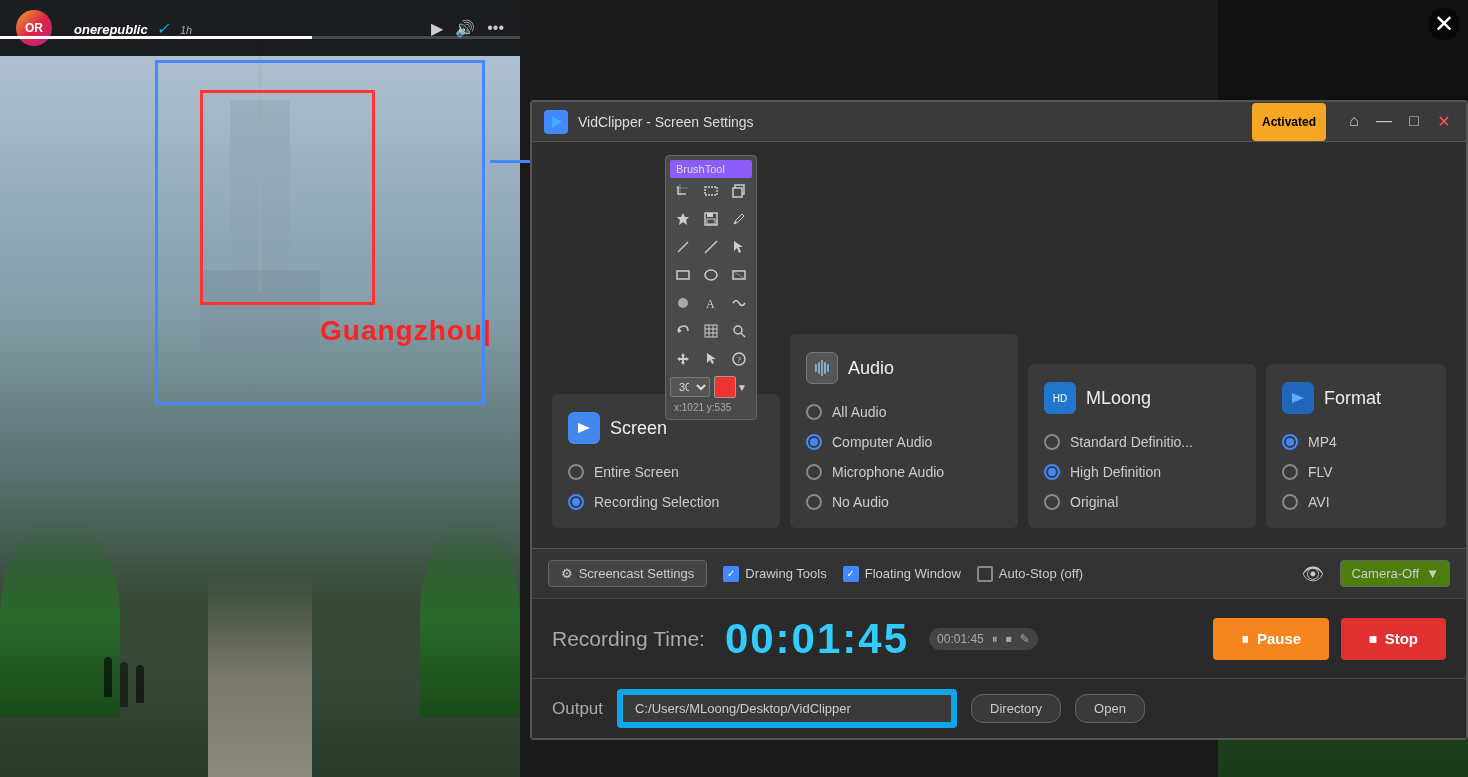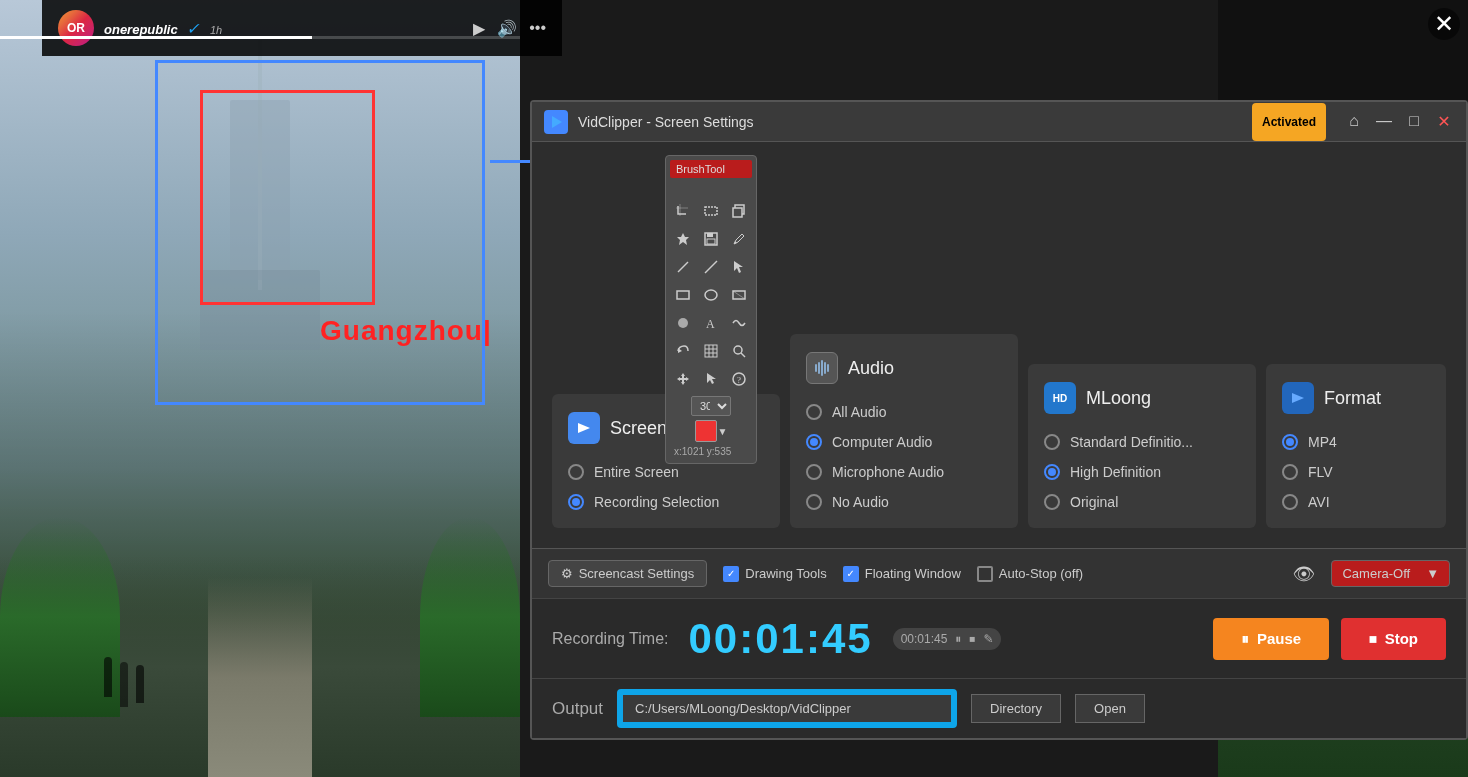--- a/index.html
+++ b/index.html
@@ -87,23 +87,22 @@
 
     
     .social-overlay {
       position: absolute;
       top: 0; left: 0;
       width: 520px;
       background: rgba(0,0,0,0.85);
       padding: 10px 16px;
       display: flex;
       align-items: center;
-      gap: 10px;
+      gap: 22px;
       z-index: 15;
-      margin-left: 42px;
     }
     .avatar-circle {
       width: 36px; height: 36px;
       border-radius: 50%;
       background: linear-gradient(135deg, #f09433, #e6683c, #dc2743, #cc2366, #bc1888);
       display: flex; align-items: center; justify-content: center;
       color: white; font-size: 12px; font-weight: bold;
     }
     .social-meta { flex: 1; font-style: italic; }
     .social-name { color: white; font-size: 13px; font-weight: 600; }
@@ -271,25 +270,25 @@
       top: 155px;
       left: 665px;
       width: 92px;
       background: #4a4a4a;
       border: 1px solid #666;
       border-radius: 4px;
       z-index: 50;
       padding: 4px;
     }
     .brushtool-header {
-      background: #b91c1c;
+      background: #8b5cf6;
       color: #ddd;
       font-size: 11px;
       padding: 3px 6px;
-      margin-bottom: 20px;
+      margin-bottom: 0;
       border-radius: 2px;
     }
     .brushtool-grid {
       display: grid;
       grid-template-columns: repeat(3, 1fr);
       gap: 2px;
     }
     .tool-btn {
       width: 26px; height: 26px;
       display: flex; align-items: center; justify-content: center;
@@ -298,21 +297,20 @@
       cursor: pointer;
       border-radius: 2px;
       background: transparent;
     }
 
     .brushtool-size-row {
       display: flex;
       align-items: center;
       gap: 4px;
       margin-top: 4px;
-      flex-direction: column;
     }
     .size-select {
       background: #555;
       color: #ddd;
       border: 1px solid #777;
       font-size: 11px;
       padding: 2px 4px;
       width: 40px;
       border-radius: 2px;
     }
@@ -381,45 +379,45 @@
     .checkbox-box.unchecked {
       background: transparent;
       border-color: #888;
     }
 
     .toolbar-spacer { flex: 1; }
 
     .camera-dropdown {
       display: flex;
       align-items: center;
-      gap: 16px;
+      gap: 7px;
       color: #ccc;
       font-size: 13px;
-      background: #b91c1c;
+      background: #4d7c0f;
       border: 1px solid #666;
       padding: 5px 10px;
       border-radius: 4px;
       cursor: pointer;
     }
 
     
     .recording-bar {
       height: 80px;
       background: #2a2a2a;
       border-top: 1px solid #444;
       display: flex;
       align-items: center;
       padding: 0 20px;
       gap: 20px;
       flex-shrink: 0;
     }
 
     .recording-label {
       color: #aaa;
-      font-size: 16px;
+      font-size: 21px;
       font-weight: 500;
     }
     .recording-time {
       color: #33ccff;
       font-size: 42px;
       font-weight: 700;
       font-variant-numeric: tabular-nums;
       letter-spacing: 2px;
     }
 
@@ -492,21 +490,21 @@
       border-radius: 4px;
       flex: 1;
       max-width: 340px;
     }
     .output-action-btn {
       background: #3a3a3a;
       border: 1px solid #666;
       color: #ccc;
       font-size: 13px;
       padding: 6px 18px;
-      border-radius: 0;
+      border-radius: 12px;
       cursor: pointer;
     }
 
     
     .dark-top-right {
       position: absolute;
       top: 0; right: 0;
       width: 250px;
       height: 100px;
       background: #111;
@@ -660,21 +658,21 @@
       </div>
       <div class="radio-option">
         <div class="radio-circle"></div>
         <span>No Audio</span>
       </div>
     </div>
 
     <div class="section-card">
       <div class="section-header">
         <div class="section-icon icon-quality">
-          <span style="font-size:10px;font-weight:bold;color:white;">HD</span>
+          <span style="font-size:10px;font-weight:normal;color:white;">HD</span>
         </div>
         <span class="section-title">MLoong</span>
       </div>
       <div class="radio-option">
         <div class="radio-circle"></div>
         <span>Standard Definitio...</span>
       </div>
       <div class="radio-option">
         <div class="radio-circle selected"></div>
         <span>High Definition</span>

